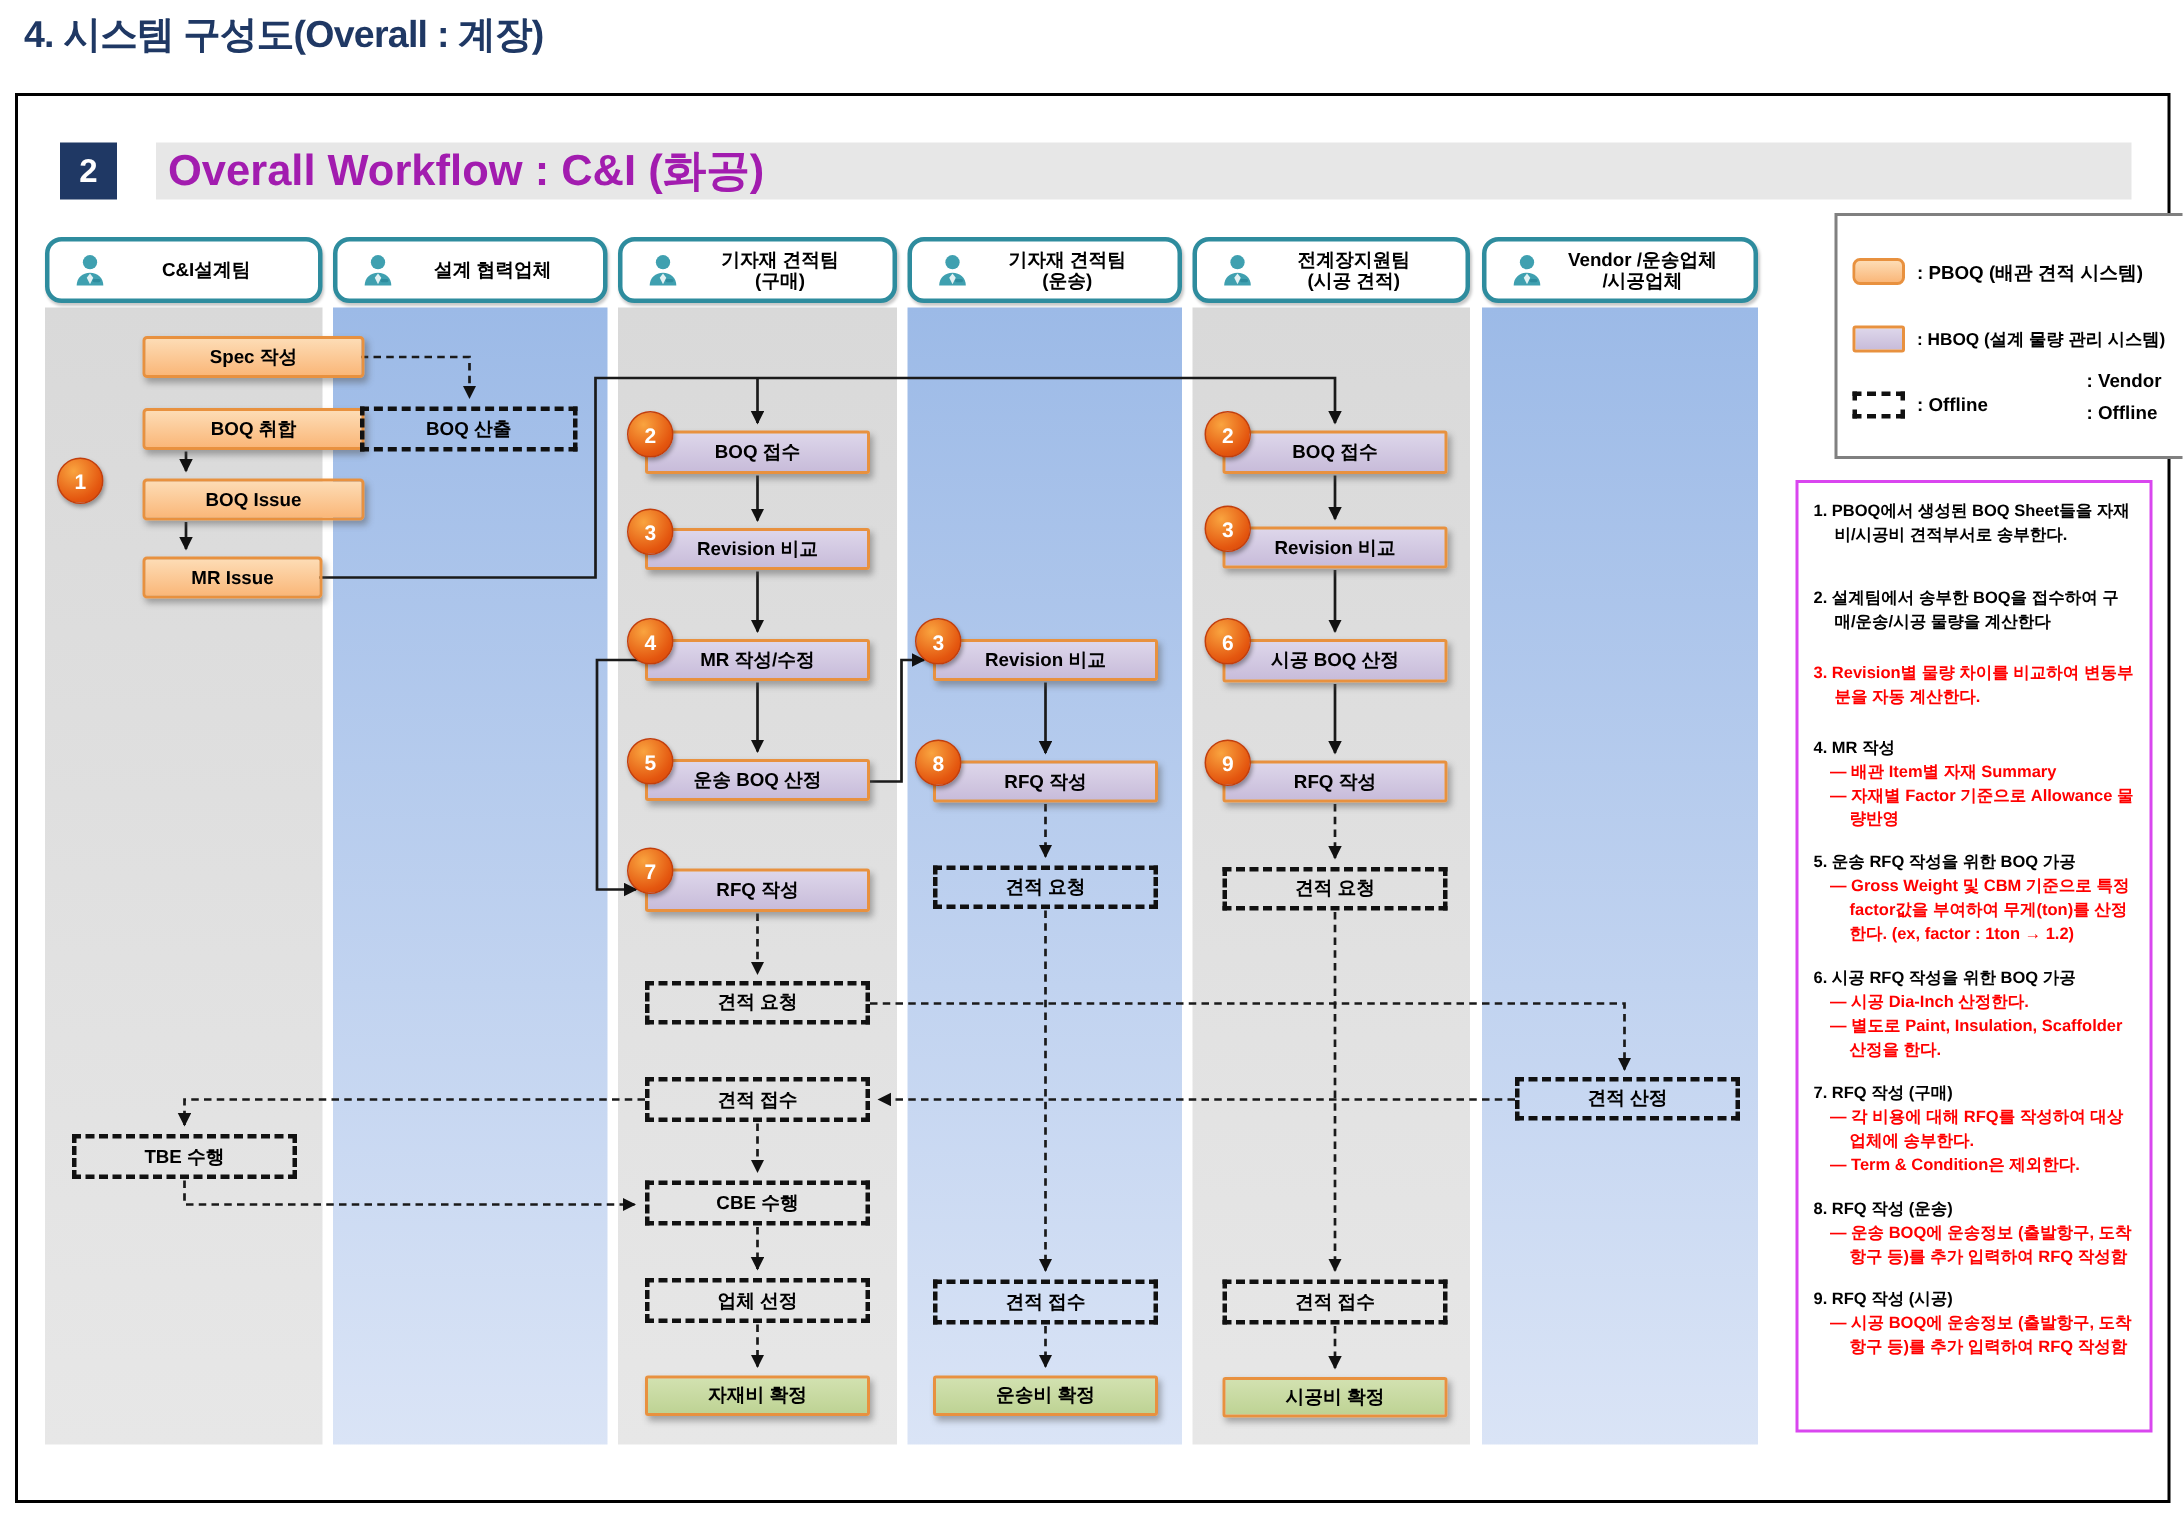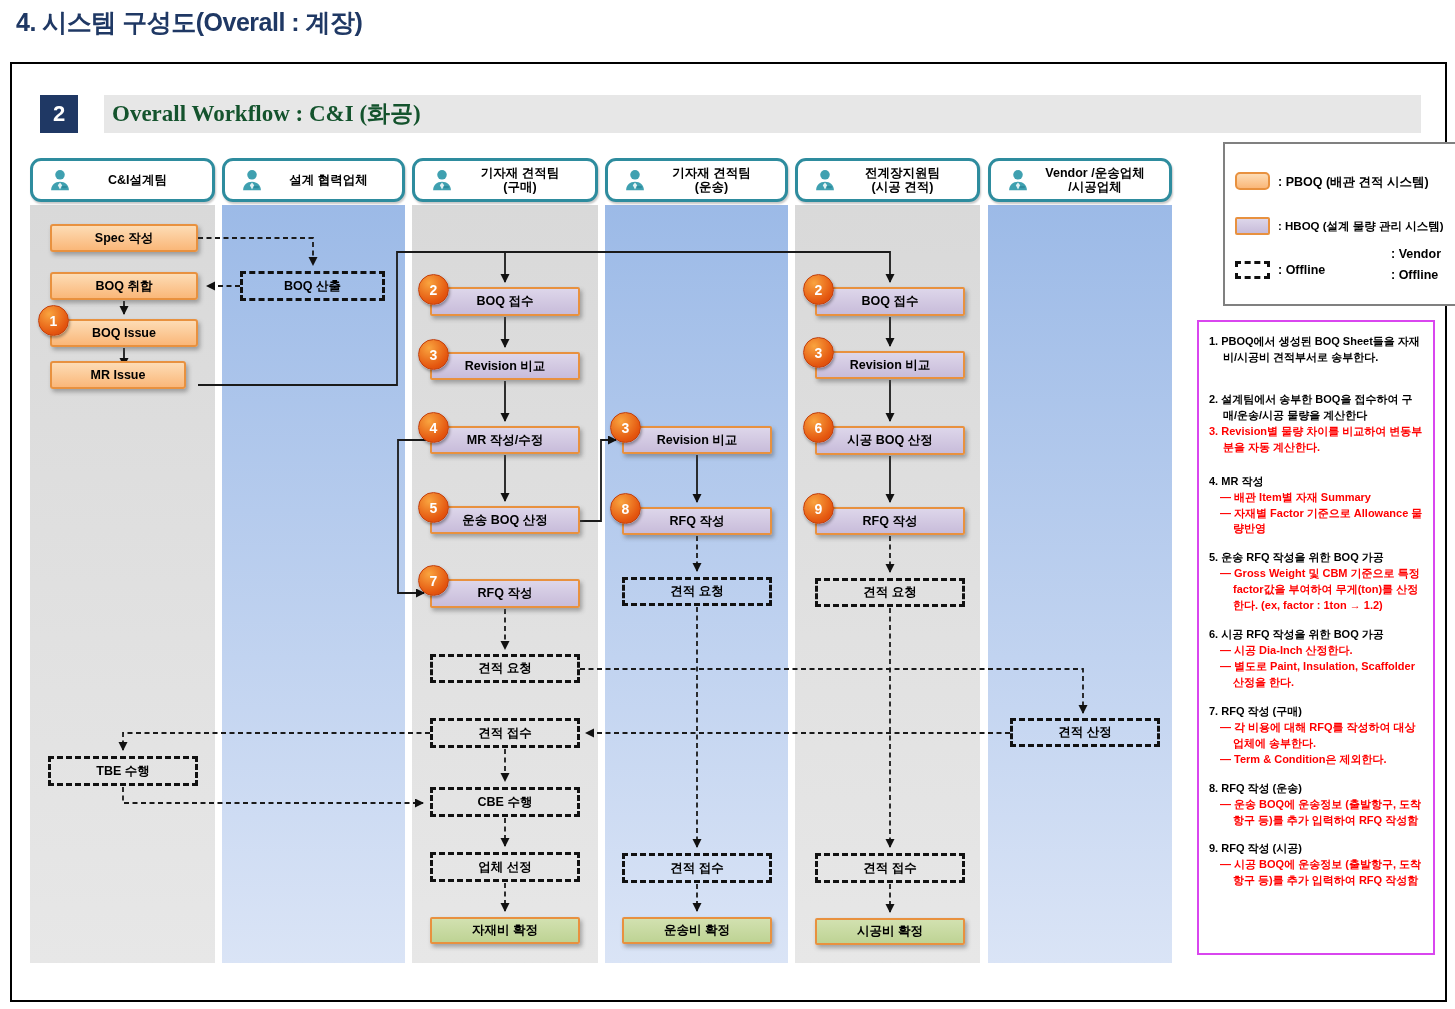--- a/index.html
+++ b/index.html
@@ -4,35 +4,35 @@
 <style>
   html,body{margin:0;padding:0;}
   body{position:relative;width:1455px;height:1009px;background:#fff;
        font-family:"Liberation Sans","DejaVu Sans",sans-serif;overflow:hidden;}
   .abs{position:absolute;}
   #page-title{left:16px;top:6px;font-size:25px;font-weight:bold;color:#1F3864;letter-spacing:-0.5px;}
   #frame{left:10px;top:62px;width:1433px;height:936px;border:2px solid #000;background:#fff;}
   #hdr-num{left:40px;top:95px;width:38px;height:38px;background:#1F3864;color:#fff;
            display:flex;align-items:center;justify-content:center;font-size:22px;font-weight:bold;}
   #hdr-strip{left:104px;top:95px;width:1317px;height:38px;background:#E7E7E7;}
-  #hdr-title{left:112px;top:95px;height:38px;line-height:38px;font-size:23px;font-weight:bold;color:#14532d;font-family:Liberation Serif, serif;}
+  #hdr-title{left:112px;top:95px;height:38px;line-height:38px;font-size:29px;font-weight:bold;color:#a21caf;}
   .lane-body{position:absolute;top:205px;height:758px;z-index:0;}
   .lane-gray{background:linear-gradient(#D9D9D9,#E7E7E7);}
   .lane-blue{background:linear-gradient(#9CBAE7,#DAE4F6);}
   .lane-head{position:absolute;top:158px;height:44px;background:#fff;border:3px solid #2E8C9E;
              border-radius:11px;display:flex;align-items:center;z-index:4;box-shadow:1px 2px 2px rgba(0,0,0,.22);
              box-sizing:border-box;}
   .lane-head .icon{width:26px;height:26px;margin-left:14px;flex:0 0 auto;}
   .lane-head .lbl{flex:1;text-align:center;font-size:12.5px;font-weight:bold;color:#000;
                   white-space:pre-line;line-height:1.15;padding-right:10px;}
   #connectors{position:absolute;left:0;top:0;width:1455px;height:1009px;z-index:1;pointer-events:none;}
   .node{position:absolute;display:flex;align-items:center;justify-content:center;z-index:2;
         font-size:12.5px;font-weight:bold;color:#000;box-sizing:border-box;text-align:center;}
   .node.orange{background:linear-gradient(#FDDCB5,#FAB779);border:2px solid #E8913F;border-radius:3px;
-               box-shadow:2px 3px 4px rgba(80,80,80,.45);}
+               box-shadow:2px 3px 4px rgba(80,80,80,.45);margin-left:45px;}
   .node.purple{background:linear-gradient(#DDD6EA,#C8BCDA);border:2px solid #E8913F;border-radius:2px;
                box-shadow:2px 3px 4px rgba(80,80,80,.45);}
   .node.green{background:linear-gradient(#D2E1B0,#BED394);border:2px solid #E8913F;border-radius:2px;
               box-shadow:2px 3px 4px rgba(80,80,80,.45);}
   .node.dashedbox{background:transparent;border:3px dashed #111;}
   .badge{position:absolute;width:29px;height:29px;border-radius:50%;z-index:5;
          background:radial-gradient(circle at 35% 28%,#F9A43F,#E4560F 68%,#CE430B);
          border:1px solid #C23E0C;color:#fff;font-size:14px;font-weight:bold;
          display:flex;align-items:center;justify-content:center;box-shadow:1px 2px 3px rgba(0,0,0,.35);}
   #legend{left:1223px;top:142px;width:238px;height:160px;border:2px solid #808080;background:#fff;z-index:3;}
@@ -164,21 +164,21 @@
       <path d="M12 14.2l-2 2.6 2 4 2-4z" fill="#fff" opacity=".85"></path>
       <rect x="13.5" y="17.5" width="5" height="2" rx="1" fill="#2E8C9E"></rect>
     </svg>
   <span class="lbl">Vendor /운송업체
 /시공업체</span>
 </div>
 
 <div class="node orange" style="left:50px;top:224px;width:148px;height:28px">Spec 작성</div>
 <div class="node orange" style="left:50px;top:272px;width:148px;height:28px">BOQ 취합</div>
 <div class="node orange" style="left:50px;top:319px;width:148px;height:28px">BOQ Issue</div>
-<div class="node orange" style="left:50px;top:361px;width:136px;height:28px">MR Issue</div>
+<div class="node orange" style="left:50px;top:371px;width:120px;height:28px">MR Issue</div>
 <div class="node dashedbox" style="left:48px;top:756px;width:150px;height:30px">TBE 수행</div>
 
 <div class="node dashedbox" style="left:240px;top:271px;width:145px;height:30px">BOQ 산출</div>
 
 <div class="node purple" style="left:430px;top:287px;width:150px;height:29px">BOQ 접수</div>
 <div class="node purple" style="left:430px;top:352px;width:150px;height:28px">Revision 비교</div>
 <div class="node purple" style="left:430px;top:426px;width:150px;height:28px">MR 작성/수정</div>
 <div class="node purple" style="left:430px;top:506px;width:150px;height:28px">운송 BOQ 산정</div>
 <div class="node purple" style="left:430px;top:579px;width:150px;height:29px">RFQ 작성</div>
 <div class="node dashedbox" style="left:430px;top:654px;width:150px;height:29px">견적 요청</div>
@@ -224,21 +224,21 @@
   <div class="sw sw-dash" style="left:10px;top:117px"></div>
   <div class="leg-t" style="left:53px;top:119px">: Offline</div>
   <div class="leg-t" style="left:166px;top:103px">: Vendor</div>
   <div class="leg-t" style="left:166px;top:124px">: Offline</div>
 </div>
 
 <div class="abs" id="notes">
   <div class="note" style="margin-bottom:26px">
     <div class="nh" style="color: rgb(0, 0, 0);">1. PBOQ에서 생성된 BOQ Sheet들을 자재비/시공비 견적부서로 송부한다.</div>
   </div>
-  <div class="note" style="margin-bottom:0">
+  <div class="note" style="margin-bottom:18px">
     <div class="nh" style="color: rgb(0, 0, 0);">2. 설계팀에서 송부한 BOQ을 접수하여 구매/운송/시공 물량을 계산한다</div>
   </div>
   <div class="note" style="margin-bottom:18px">
     <div class="nh" style="color: rgb(255, 0, 0);">3. Revision별 물량 차이를  비교하여 변동부분을 자동 계산한다.</div>
   </div>
   <div class="note">
     <div class="nh" style="color: rgb(0, 0, 0);">4. MR 작성</div>
     <div class="nb">— 배관 Item별 자재 Summary</div>
     <div class="nb">— 자재별 Factor 기준으로 Allowance 물량반영</div>
   </div>

